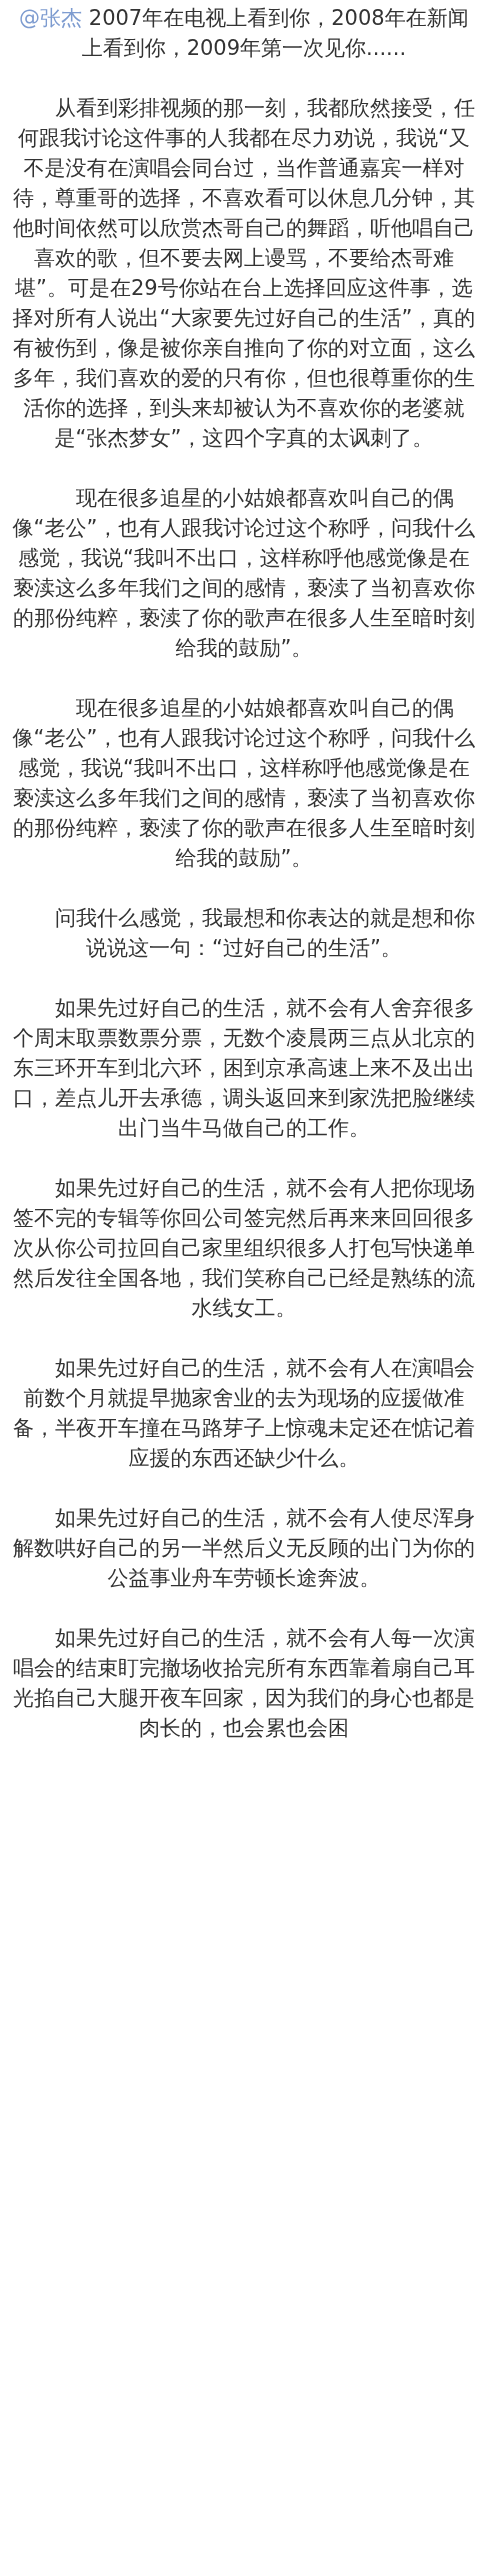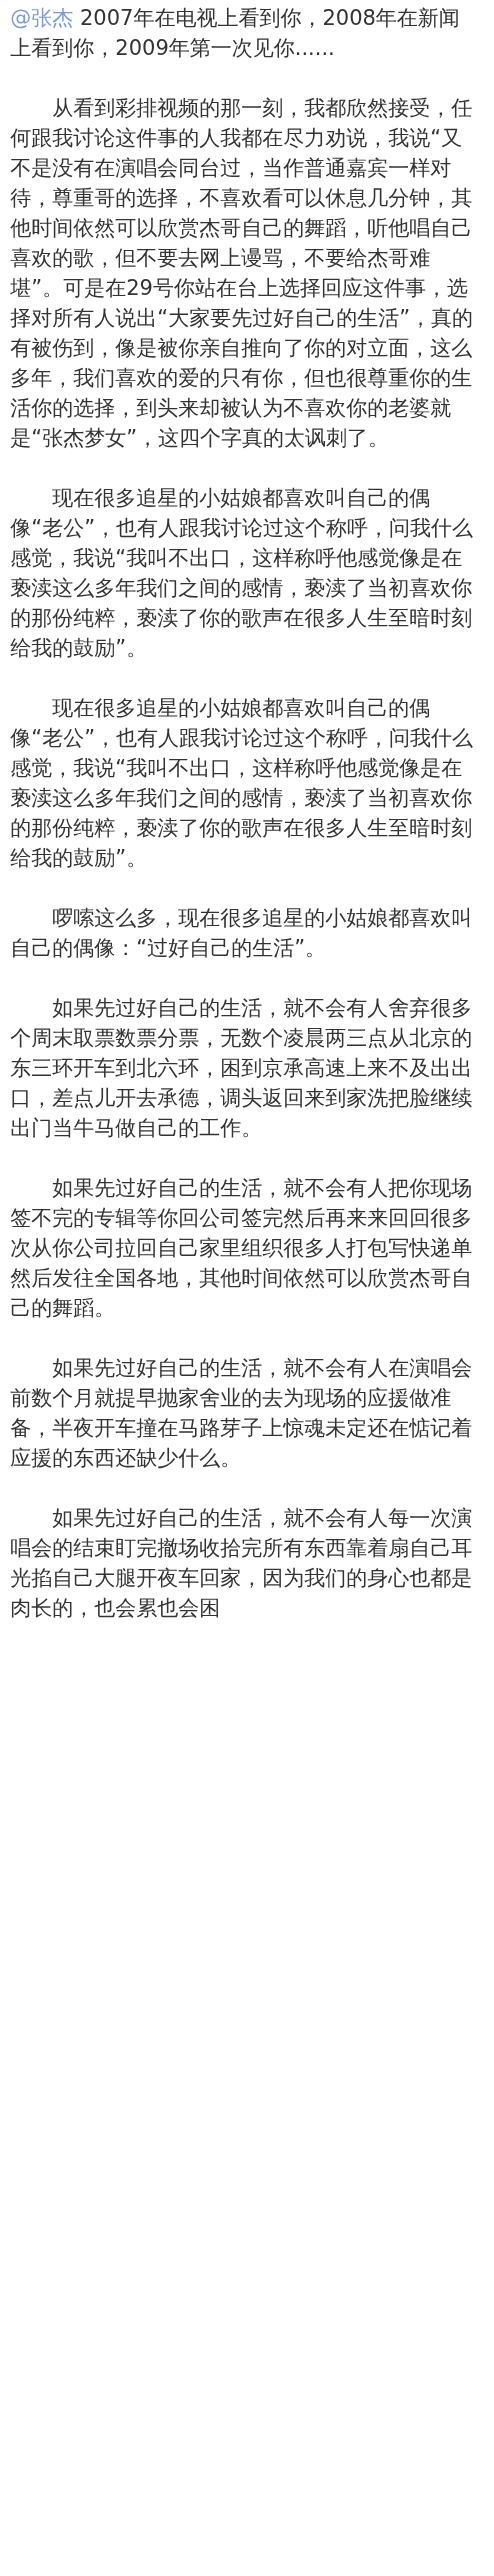--- a/index.html
+++ b/index.html
@@ -20,20 +20,21 @@
     color: #333333;
     font-size: 21px;
     line-height: 30px;
     letter-spacing: 0;
     text-align: left;
     word-break: break-all;
   }
   .para {
     margin: 0 0 30px 0;
     text-indent: 2em;
+    text-align: center;
   }
   .para.header {
     text-indent: 0;
   }
   .para.tight {
     margin-bottom: 0;
   }
   .mention {
     color: #7e9cd0;
     text-decoration: none;
@@ -42,20 +43,21 @@
 </style>
 </head>
 <body style="background: rgb(255, 255, 255);">
 
 <div class="post" style="color: rgb(51, 51, 51);">
   <p class="para header"><a class="mention" style="color: rgb(126, 156, 208);">@张杰</a><span> 2007年在电视上看到你，2008年在新闻上看到你，2009年第一次见你......</span></p>
   <div id="post-body">
       <p class="para">从看到彩排视频的那一刻，我都欣然接受，任何跟我讨论这件事的人我都在尽力劝说，我说“又不是没有在演唱会同台过，当作普通嘉宾一样对待，尊重哥的选择，不喜欢看可以休息几分钟，其他时间依然可以欣赏杰哥自己的舞蹈，听他唱自己喜欢的歌，但不要去网上谩骂，不要给杰哥难堪”。可是在29号你站在台上选择回应这件事，选择对所有人说出“大家要先过好自己的生活”，真的有被伤到，像是被你亲自推向了你的对立面，这么多年，我们喜欢的爱的只有你，但也很尊重你的生活你的选择，到头来却被认为不喜欢你的老婆就是“张杰梦女”，这四个字真的太讽刺了。</p>
       <p class="para">现在很多追星的小姑娘都喜欢叫自己的偶像“老公”，也有人跟我讨论过这个称呼，问我什么感觉，我说“我叫不出口，这样称呼他感觉像是在亵渎这么多年我们之间的感情，亵渎了当初喜欢你的那份纯粹，亵渎了你的歌声在很多人生至暗时刻给我的鼓励”。</p>
       <p class="para">现在很多追星的小姑娘都喜欢叫自己的偶像“老公”，也有人跟我讨论过这个称呼，问我什么感觉，我说“我叫不出口，这样称呼他感觉像是在亵渎这么多年我们之间的感情，亵渎了当初喜欢你的那份纯粹，亵渎了你的歌声在很多人生至暗时刻给我的鼓励”。</p>
-      <p class="para">啰嗦这么多，现在很多追星的小姑娘都喜欢叫自己的偶像：“过好自己的生活”。</p>
+      <p class="para">问我什么感觉，我最想和你表达的就是想和你说说这一句：“过好自己的生活”。</p>
       <p class="para">如果先过好自己的生活，就不会有人舍弃很多个周末取票数票分票，无数个凌晨两三点从北京的东三环开车到北六环，困到京承高速上来不及出出口，差点儿开去承德，调头返回来到家洗把脸继续出门当牛马做自己的工作。</p>
-      <p class="para">如果先过好自己的生活，就不会有人把你现场签不完的专辑等你回公司签完然后再来来回回很多次从你公司拉回自己家里组织很多人打包写快递单然后发往全国各地，其他时间依然可以欣赏杰哥自己的舞蹈。</p>
+      <p class="para">如果先过好自己的生活，就不会有人把你现场签不完的专辑等你回公司签完然后再来来回回很多次从你公司拉回自己家里组织很多人打包写快递单然后发往全国各地，我们笑称自己已经是熟练的流水线女工。</p>
       <p class="para">如果先过好自己的生活，就不会有人在演唱会前数个月就提早抛家舍业的去为现场的应援做准备，半夜开车撞在马路芽子上惊魂未定还在惦记着应援的东西还缺少什么。</p>
+      <p class="para">如果先过好自己的生活，就不会有人使尽浑身解数哄好自己的另一半然后义无反顾的出门为你的公益事业舟车劳顿长途奔波。</p>
       <p class="para tight">如果先过好自己的生活，就不会有人每一次演唱会的结束盯完撤场收拾完所有东西靠着扇自己耳光掐自己大腿开夜车回家，因为我们的身心也都是肉长的，也会累也会困</p>
     </div>
 </div>
 
 
 </body></html>

